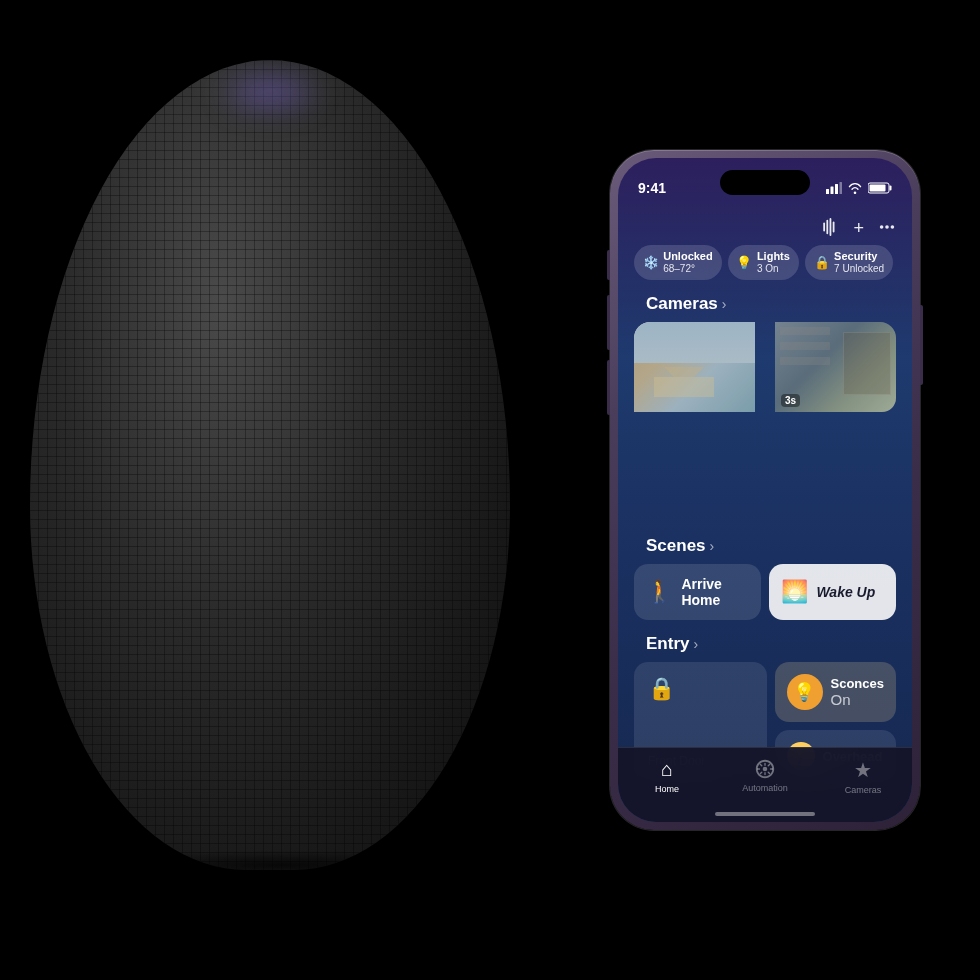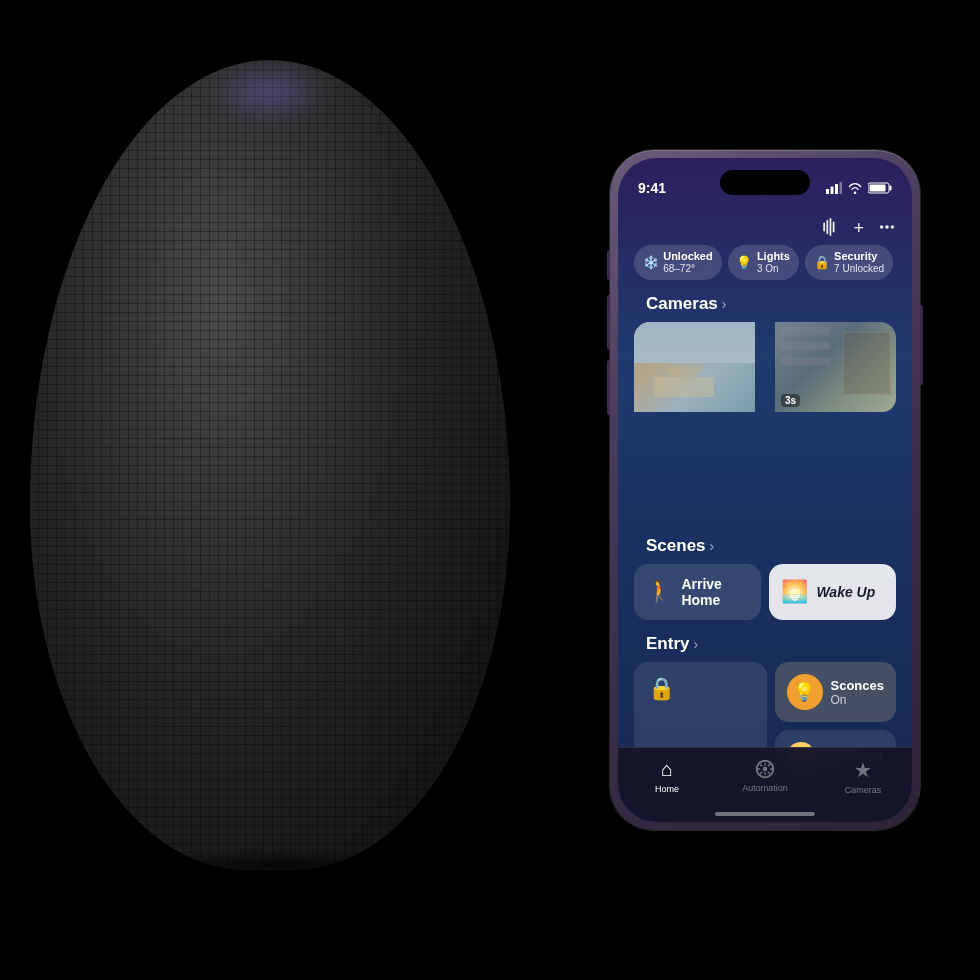--- a/index.html
+++ b/index.html
@@ -459,21 +459,21 @@
     }
 
     .entry-light-name {
       color: #fff;
       font-size: 13px;
       font-weight: 600;
     }
 
     .entry-light-status {
       color: rgba(255,255,255,0.7);
-      font-size: 12px;
+      font-size: 15px;
     }
 
     .entry-card-small2 {
       background: rgba(255,255,255,0.1);
       border-radius: 14px;
       padding: 12px;
       display: flex;
       align-items: center;
       gap: 8px;
     }

